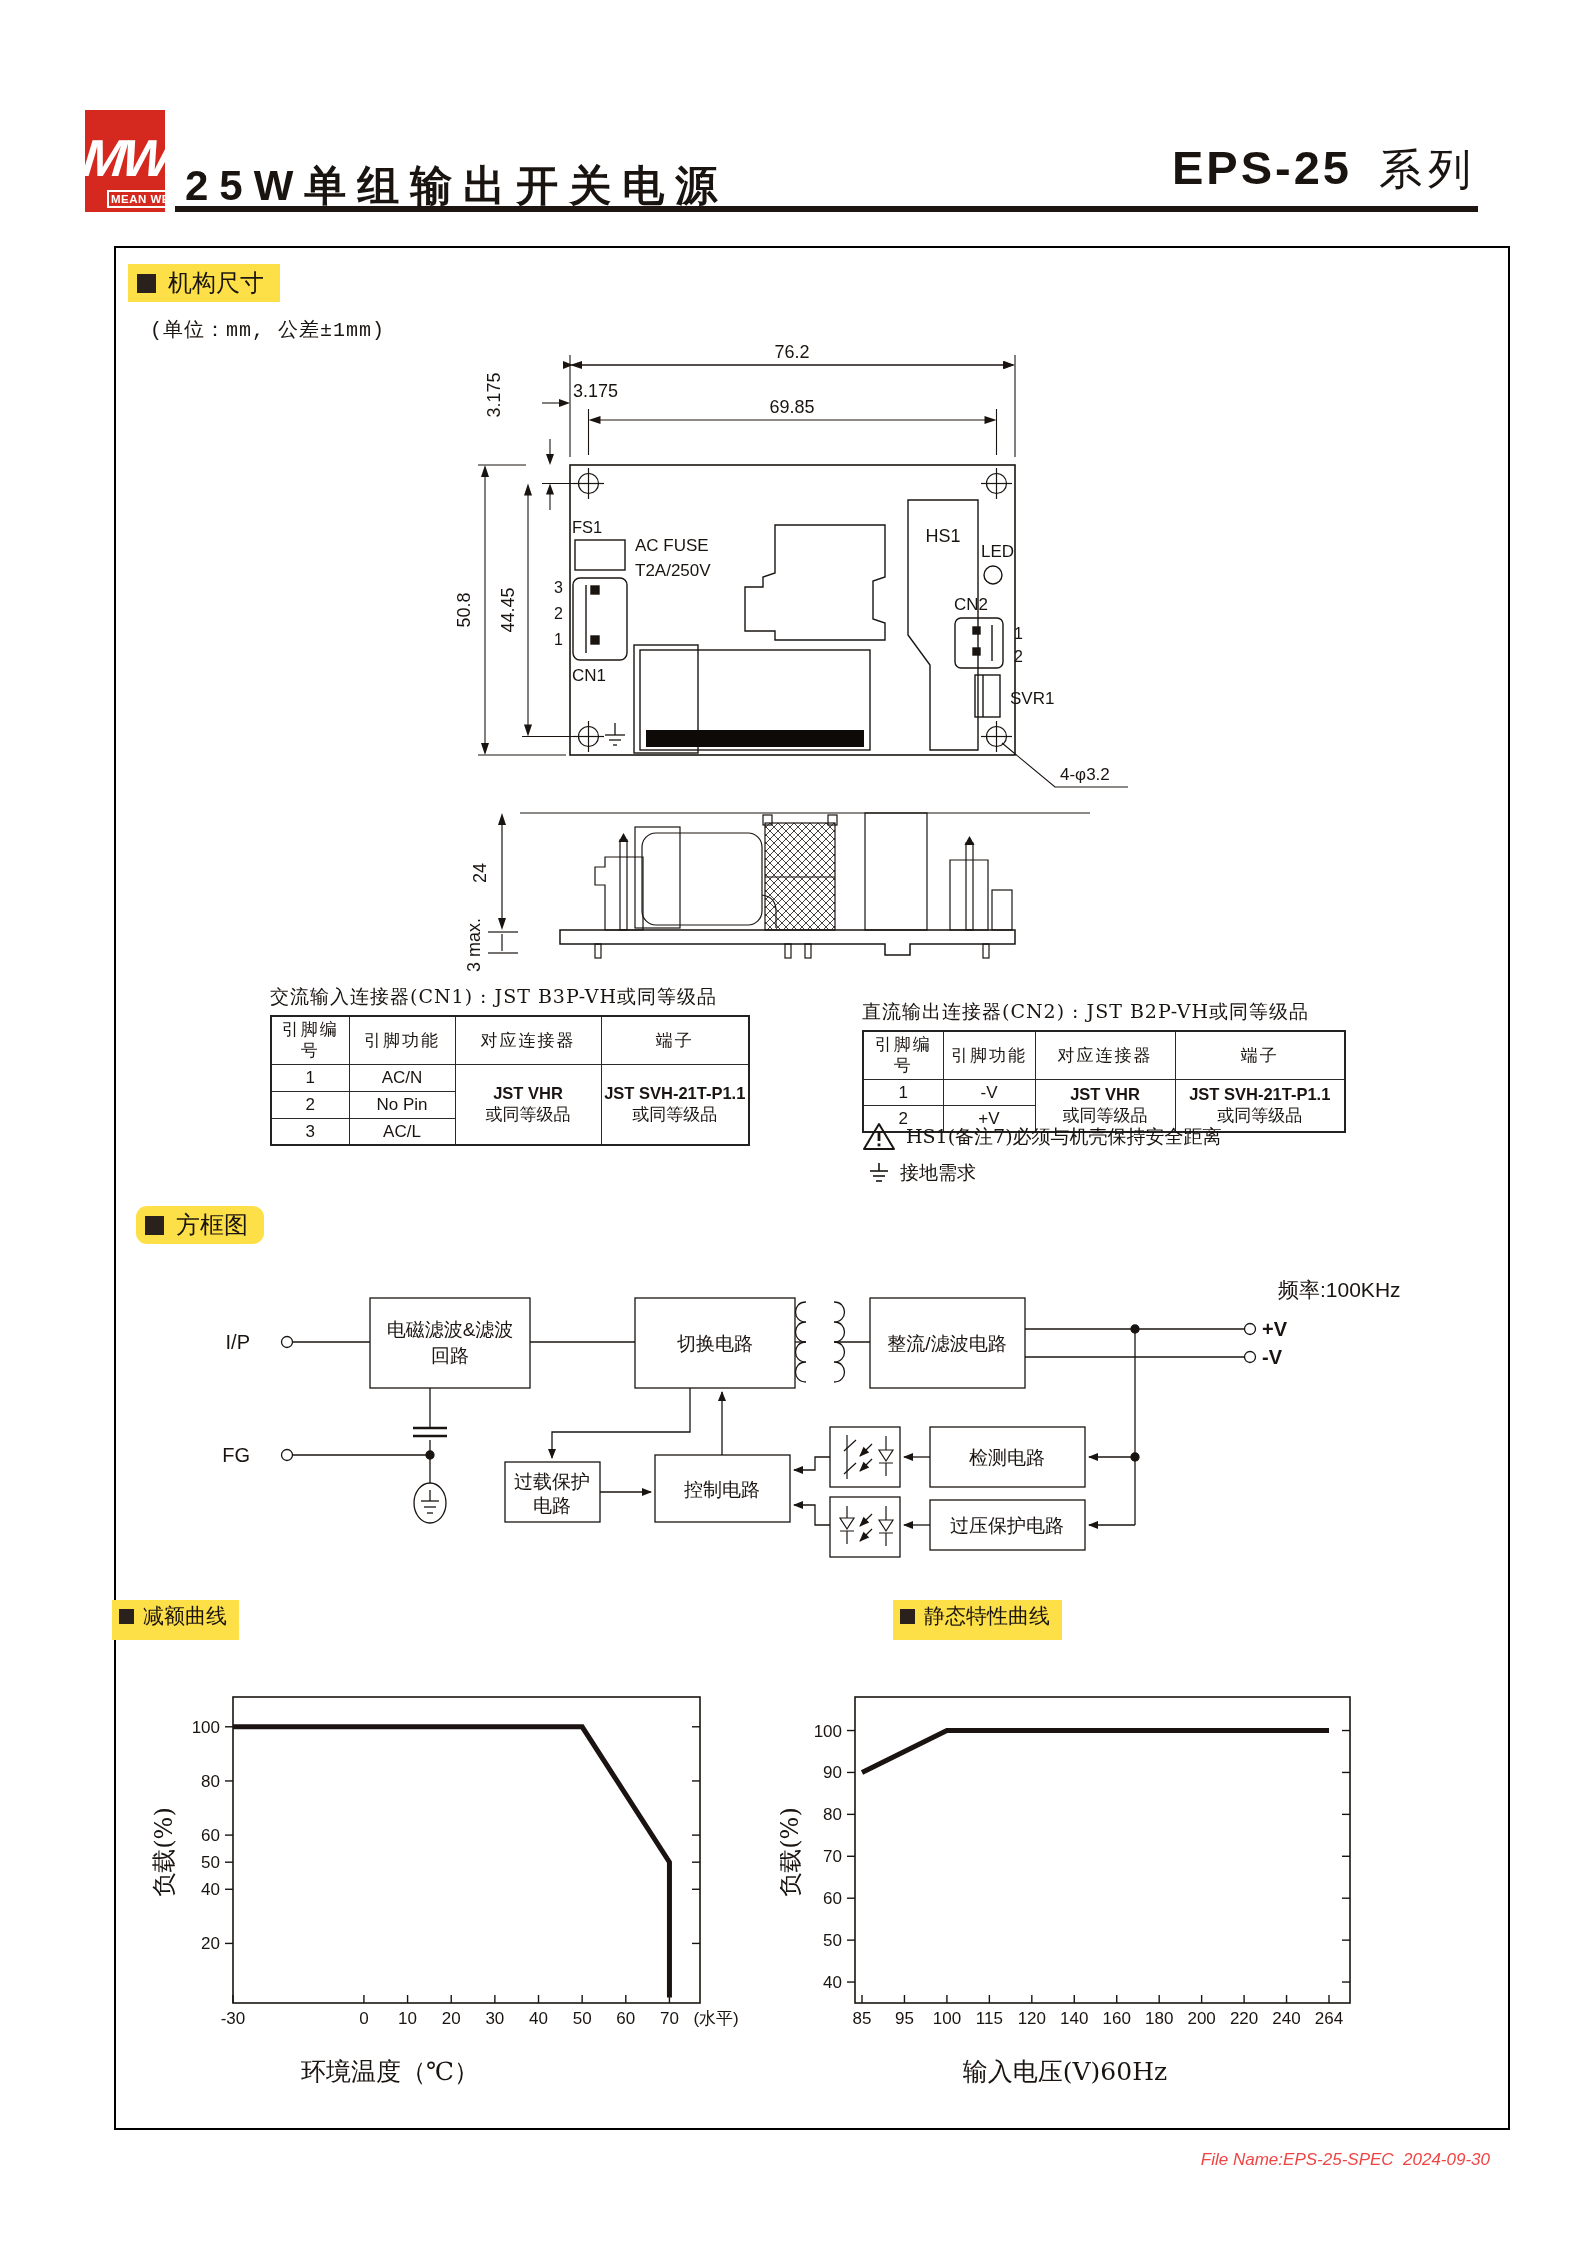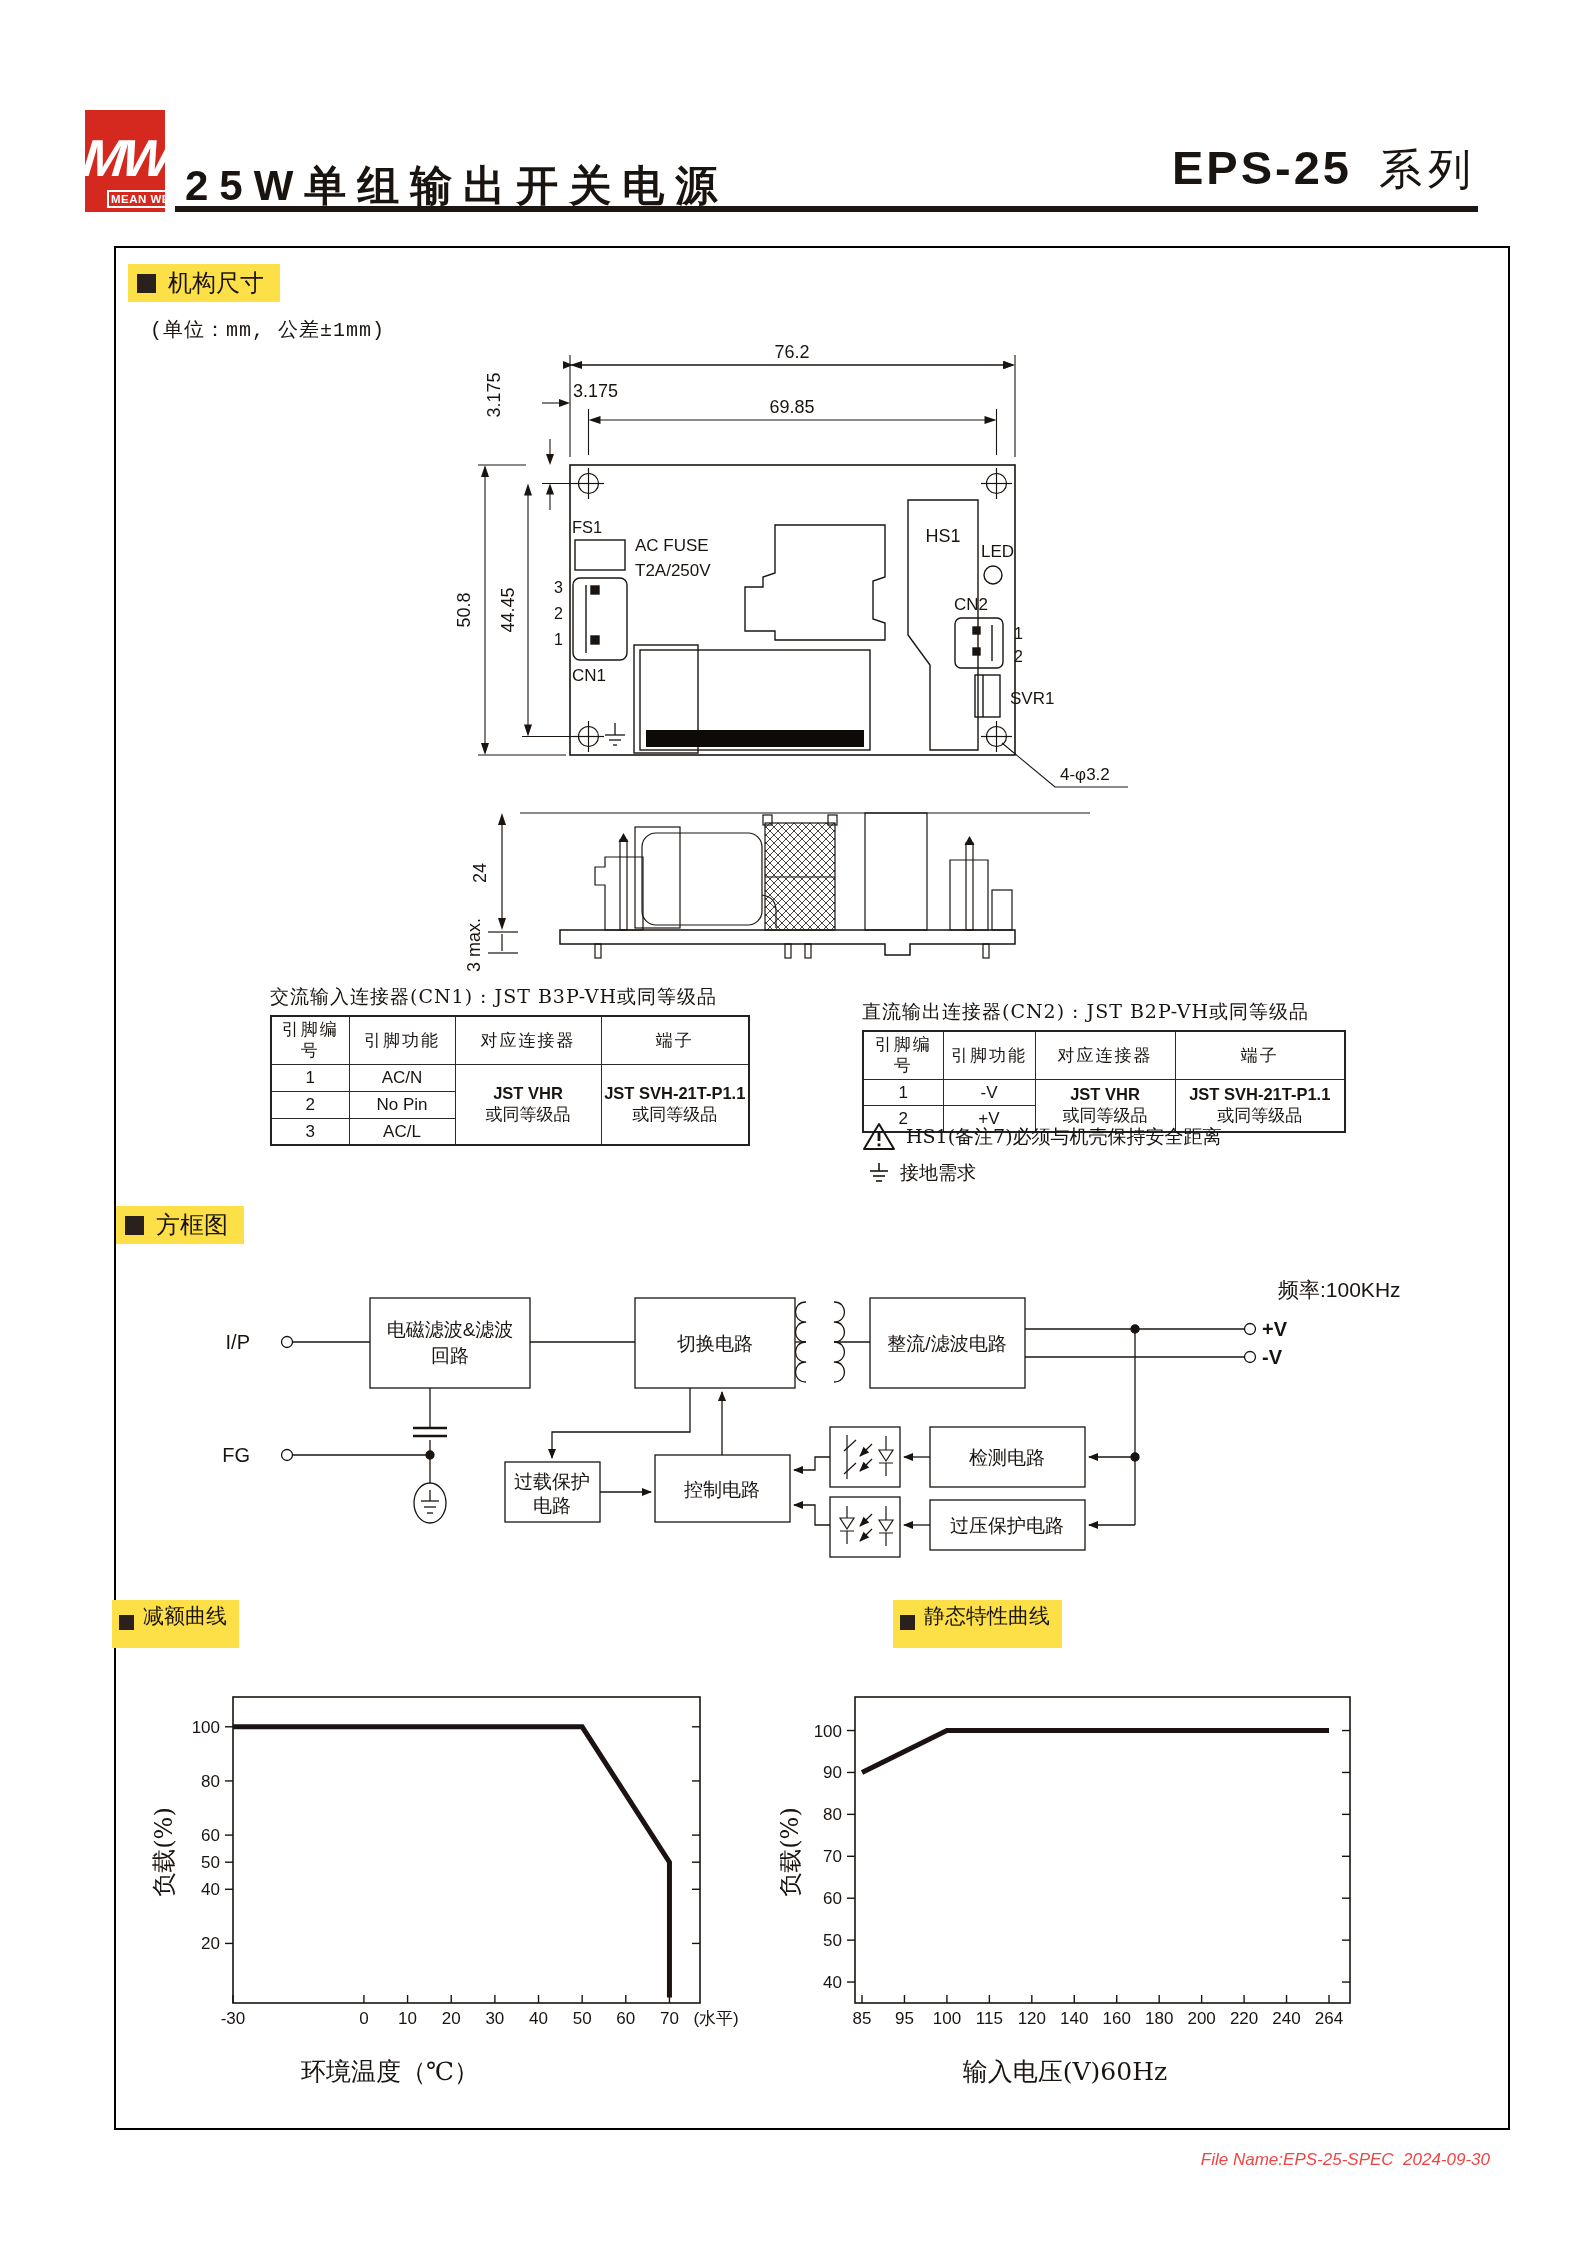--- a/index.html
+++ b/index.html
@@ -21,21 +21,21 @@
   .series-bold{font-size:47px;font-weight:bold;letter-spacing:3px;}
   .series-rest{font-size:43px;font-family:"DejaVu Serif","Liberation Serif",serif;letter-spacing:6px;margin-left:27px;}
   .header-rule{left:175px;top:206px;width:1303px;height:6px;background:#1d1511;}
 
   .frame{left:114px;top:246px;width:1396px;height:1884px;border:2px solid #000;}
 
   
   .sec{background:#fde047;padding:3px 16px 3px 9px;font-size:24px;white-space:nowrap;
        font-family:"DejaVu Serif","Liberation Serif",serif;display:flex;align-items:center;}
   .sec .sq{display:inline-block;width:19px;height:19px;background:#2b211c;margin-right:12px;flex:0 0 auto;}
-  .sec.small{font-size:21px;padding:2px 12px 18px 7px;align-items:flex-end;}
+  .sec.small{font-size:21px;padding:2px 12px 10px 7px;}
   .sec.small .sq{width:15px;height:15px;margin-right:9px;}
   .unit-note{left:150px;top:316px;font-size:20px;letter-spacing:1px;
              font-family:Liberation Mono, monospace;}
 
   
   .tbl-wrap{font-family:"DejaVu Serif","Liberation Serif",serif;}
   .tbl-title{font-size:19px;letter-spacing:1px;margin-bottom:5px;white-space:nowrap;}
   table.spec{border-collapse:collapse;border:2px solid #222;table-layout:fixed;}
   table.spec th,table.spec td{border:1px solid #2a2a2a;text-align:center;vertical-align:middle;
       font-size:17px;font-weight:normal;padding:2px 2px;line-height:1.25;}
@@ -327,21 +327,21 @@
       <g stroke="#1a1410" stroke-width="1.6" fill="none">
         <line x1="11" y1="2" x2="11" y2="10"></line>
         <line x1="2" y1="10" x2="20" y2="10"></line>
         <line x1="5" y1="15" x2="17" y2="15"></line>
         <line x1="8" y1="20" x2="14" y2="20"></line>
       </g>
     </svg>
     <span>接地需求</span>
   </div>
 
-  <div class="abs sec" style="left:116px;top:1206px;">
+  <div class="abs sec" style="left:136px;top:1206px;border-radius:11px;">
     <span class="sq"></span>
     <span>方框图</span>
   </div>
 
   <svg class="abs" style="left:150px;top:1270px;" width="1280" height="310" viewBox="0 0 1280 310">
     <defs>
       <marker id="barr" markerWidth="12" markerHeight="10" refX="10" refY="5" orient="auto" markerUnits="userSpaceOnUse">
         <path d="M1,1 L11,5 L1,9 Z" fill="#1a1410"></path>
       </marker>
     </defs>

